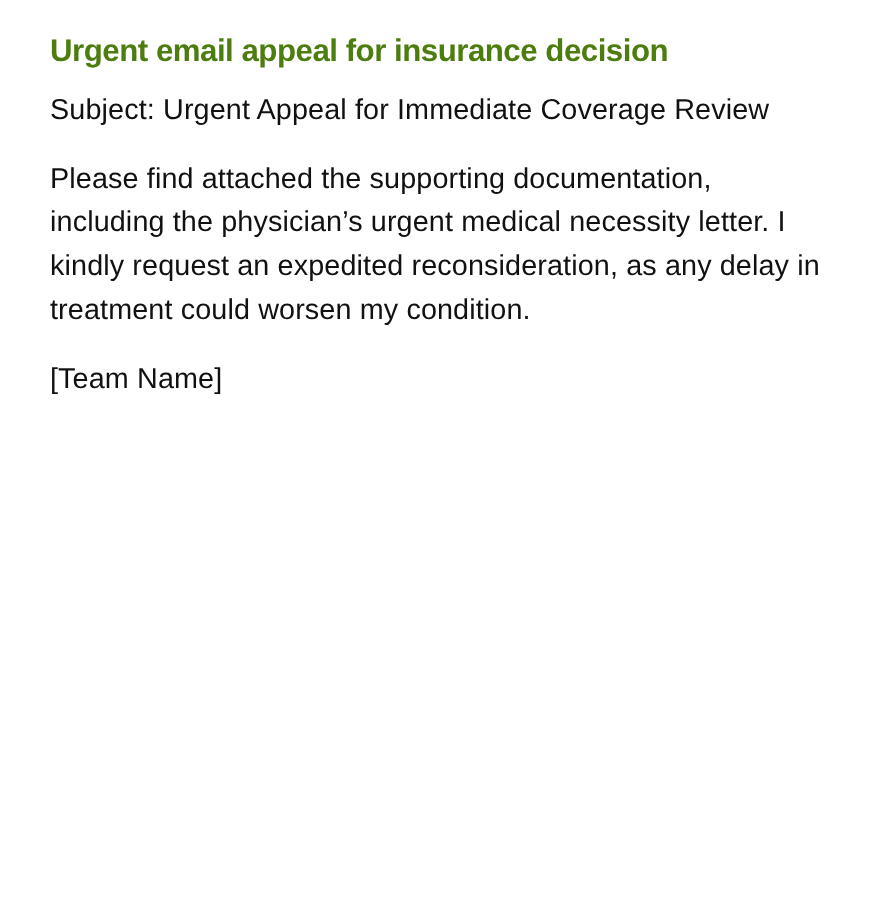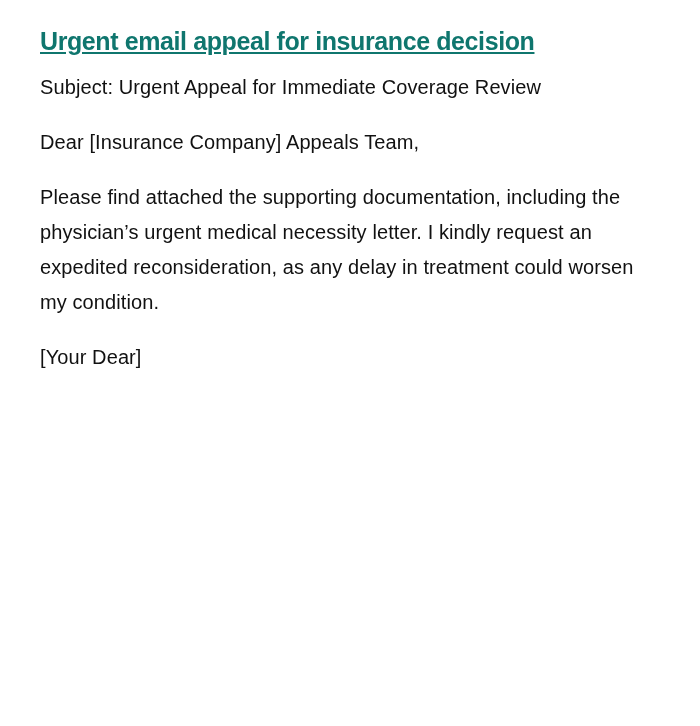--- a/index.html
+++ b/index.html
@@ -1,22 +1,21 @@
 <!DOCTYPE html>
 <html><head>
 <meta charset="utf-8">
 <style>
   html, body { margin: 0; padding: 0; background: #ffffff; }
   body { width: 700px; height: 726px; overflow: hidden; font-family: "Liberation Sans", sans-serif; color: #111111; }
   .page { padding: 24px 40px 0 40px; }
-  h1 { font-size: 25px; font-weight: bold; margin: 0 0 12px 0; line-height: 34px; letter-spacing: -0.4px; color: #0f766e; text-decoration: underline; }
-  p { font-size: 20px; line-height: 35px; margin: 0 0 20px 0; letter-spacing: 0.1px; }
+  h1 { font-size: 25px; font-weight: bold; margin: 0 0 12px 0; line-height: 34px; letter-spacing: -0.4px; color: #4d7c0f; }
+  p { font-size: 23px; line-height: 35px; margin: 0 0 20px 0; letter-spacing: 0.1px; }
 </style>
 </head>
 <body>
 
 <div class="page">
   <h1>Urgent email appeal for insurance decision</h1>
   <p>Subject: Urgent Appeal for Immediate Coverage Review</p>
-  <p>Dear [Insurance Company] Appeals Team,</p>
   <p>Please find attached the supporting documentation, including the physician’s urgent medical necessity letter. I kindly request an expedited reconsideration, as any delay in treatment could worsen my condition.</p>
-  <p>[Your Dear]</p>
+  <p>[Team Name]</p>
 </div>
 
 </body></html>

